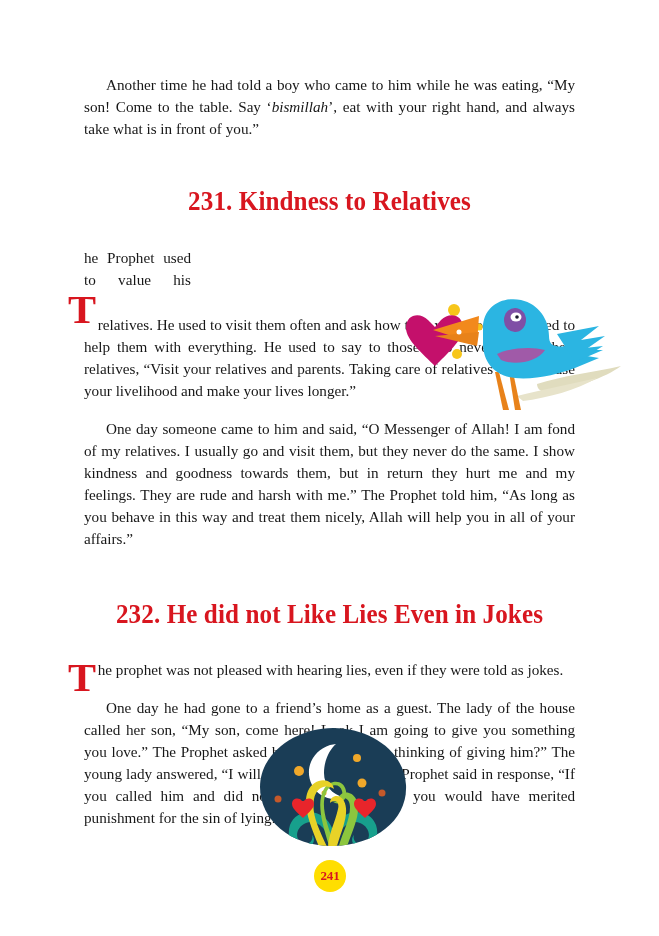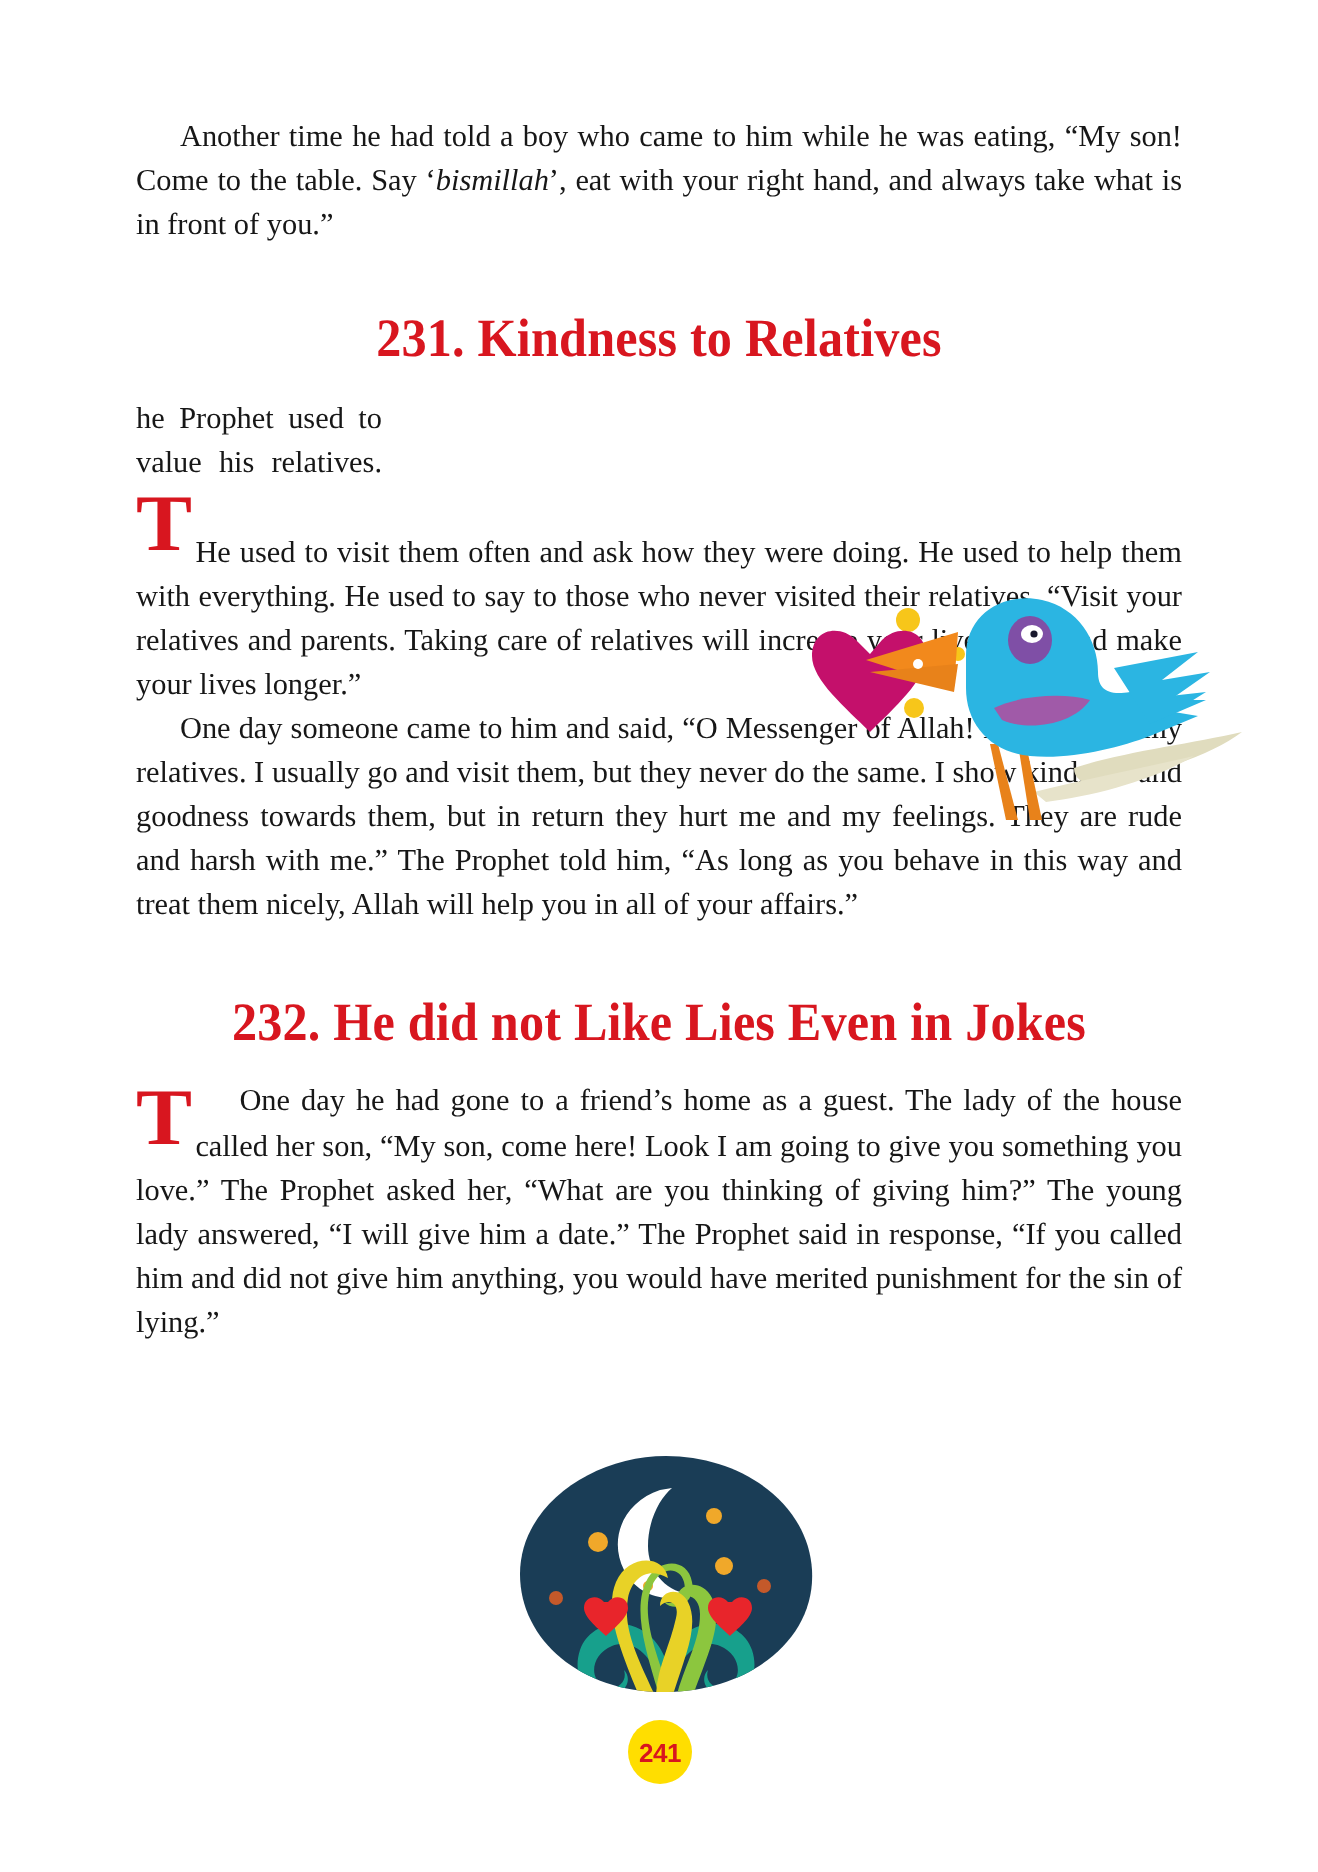--- a/index.html
+++ b/index.html
@@ -20,21 +20,21 @@
   }
   .content {
     position: absolute;
     left: 68px;
     top: 58px;
     width: 523px;
   }
 
   
   p.body-par {
-    margin: 0;
+    margin: 16px;
     font-size: 15.2px;
     line-height: 22.1px;
     text-align: justify;
     text-indent: 22px;
     color: #171717;
     -webkit-hyphens: none;
     hyphens: none;
   }
   p.body-par.no-indent { text-indent: 0; }
   .italic { font-style: italic; }
@@ -112,21 +112,21 @@
   
   .page-number {
     position: absolute;
     left: 314px;
     top: 860px;
     width: 32px;
     height: 32px;
     border-radius: 50%;
     background: #FFDE00;
     color: #D8161F;
-    font-family: Liberation Sans, sans-serif;
+    font-family: Liberation Serif, serif;
     font-weight: bold;
     font-size: 13px;
     display: flex;
     align-items: center;
     justify-content: center;
     letter-spacing: -0.2px;
   }
   .clear { clear: both; }
 </style>
 </head>
@@ -161,20 +161,21 @@
     </div>
 
     <div class="gap-head-2"></div>
 
     <h2 class="section-head">232. He did not Like Lies Even in Jokes</h2>
 
     <div class="gap-head-2b"></div>
 
     <div class="dropcap-par">
       <span class="dropcap">T</span>
+      <p class="body-par no-indent">he prophet was not pleased with hearing lies, even if they were told as  jokes.</p>
       <p class="body-par">One day he had gone to a friend’s home as a guest. The lady of the house called her son, “My son, come here! Look I am going to give you something you love.” The Prophet asked her, “What are you thinking of giving him?” The young lady answered, “I will give him a date.” The Prophet said in response, “If you called him and did not give him anything, you would have merited punishment for the sin of lying.”</p>
       <div class="clear"></div>
     </div>
 
   </div>
 
   <div class="bird-art">
     <svg width="232" height="122" viewBox="0 0 232 122" xmlns="http://www.w3.org/2000/svg">
 
       <path d="M138 96 C162 88, 196 84, 222 78 C206 90, 178 99, 150 104 C144 105, 138 102, 138 96 Z" fill="#E0DCBE"></path>

